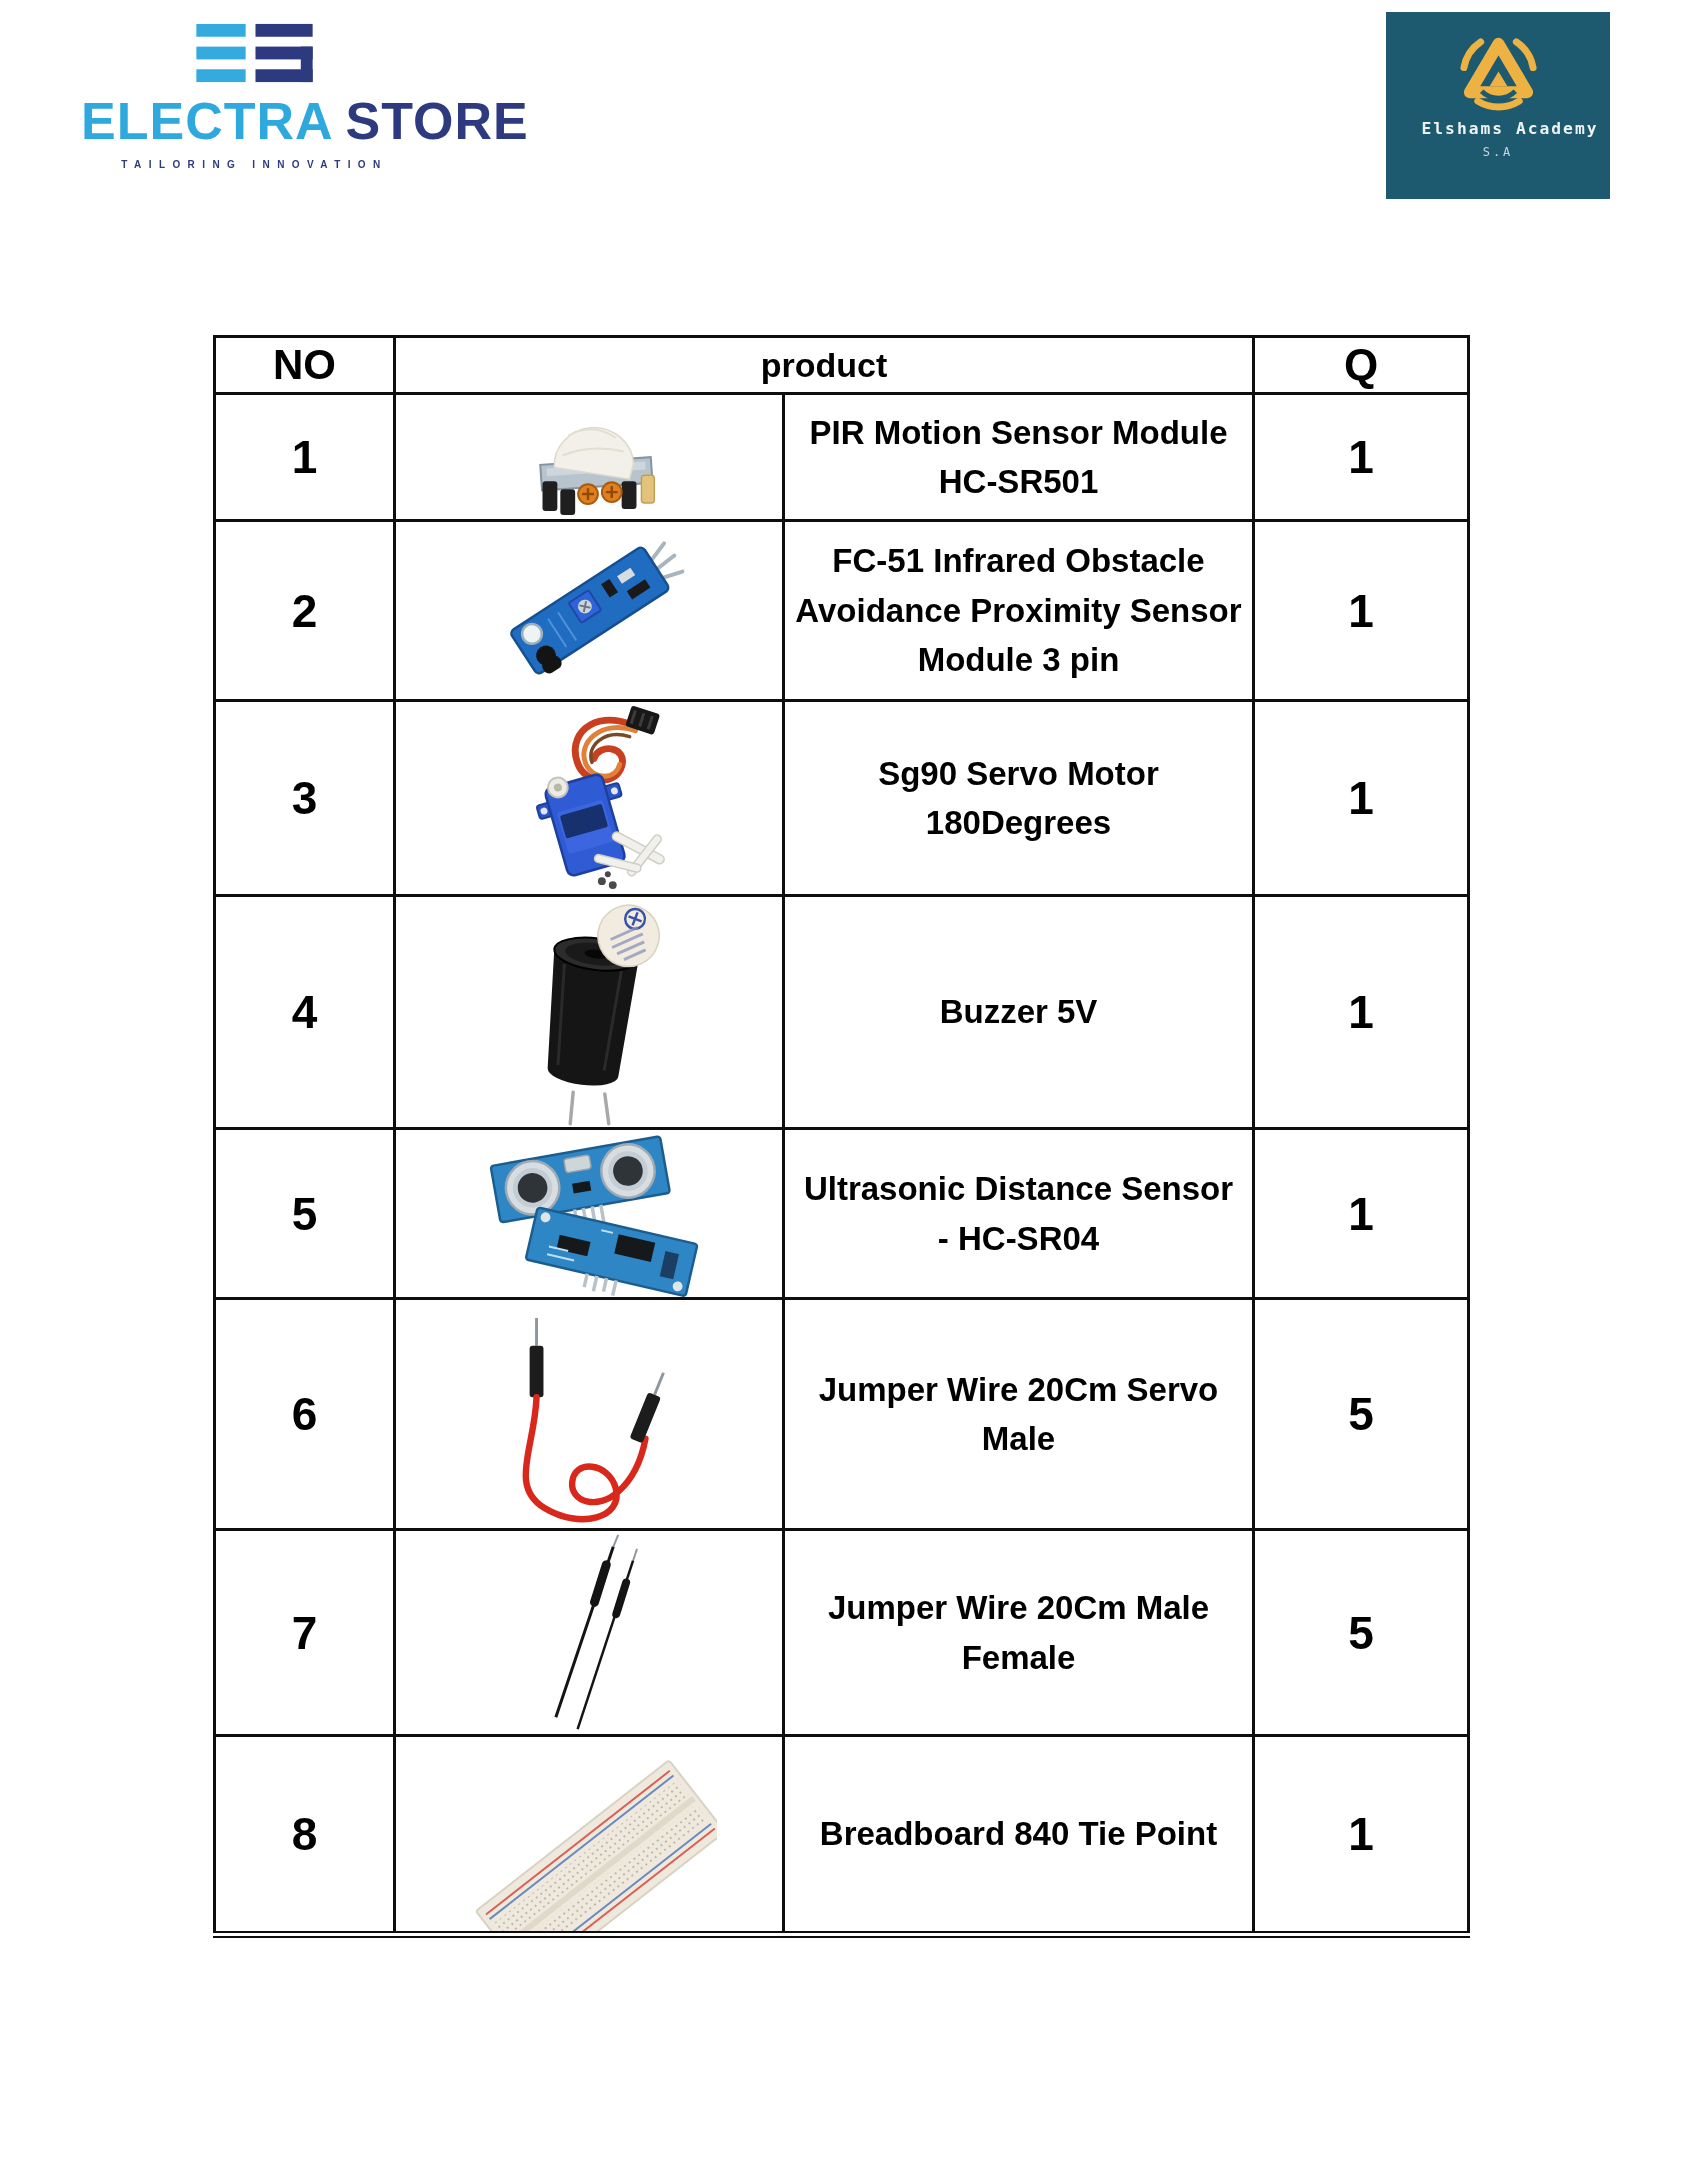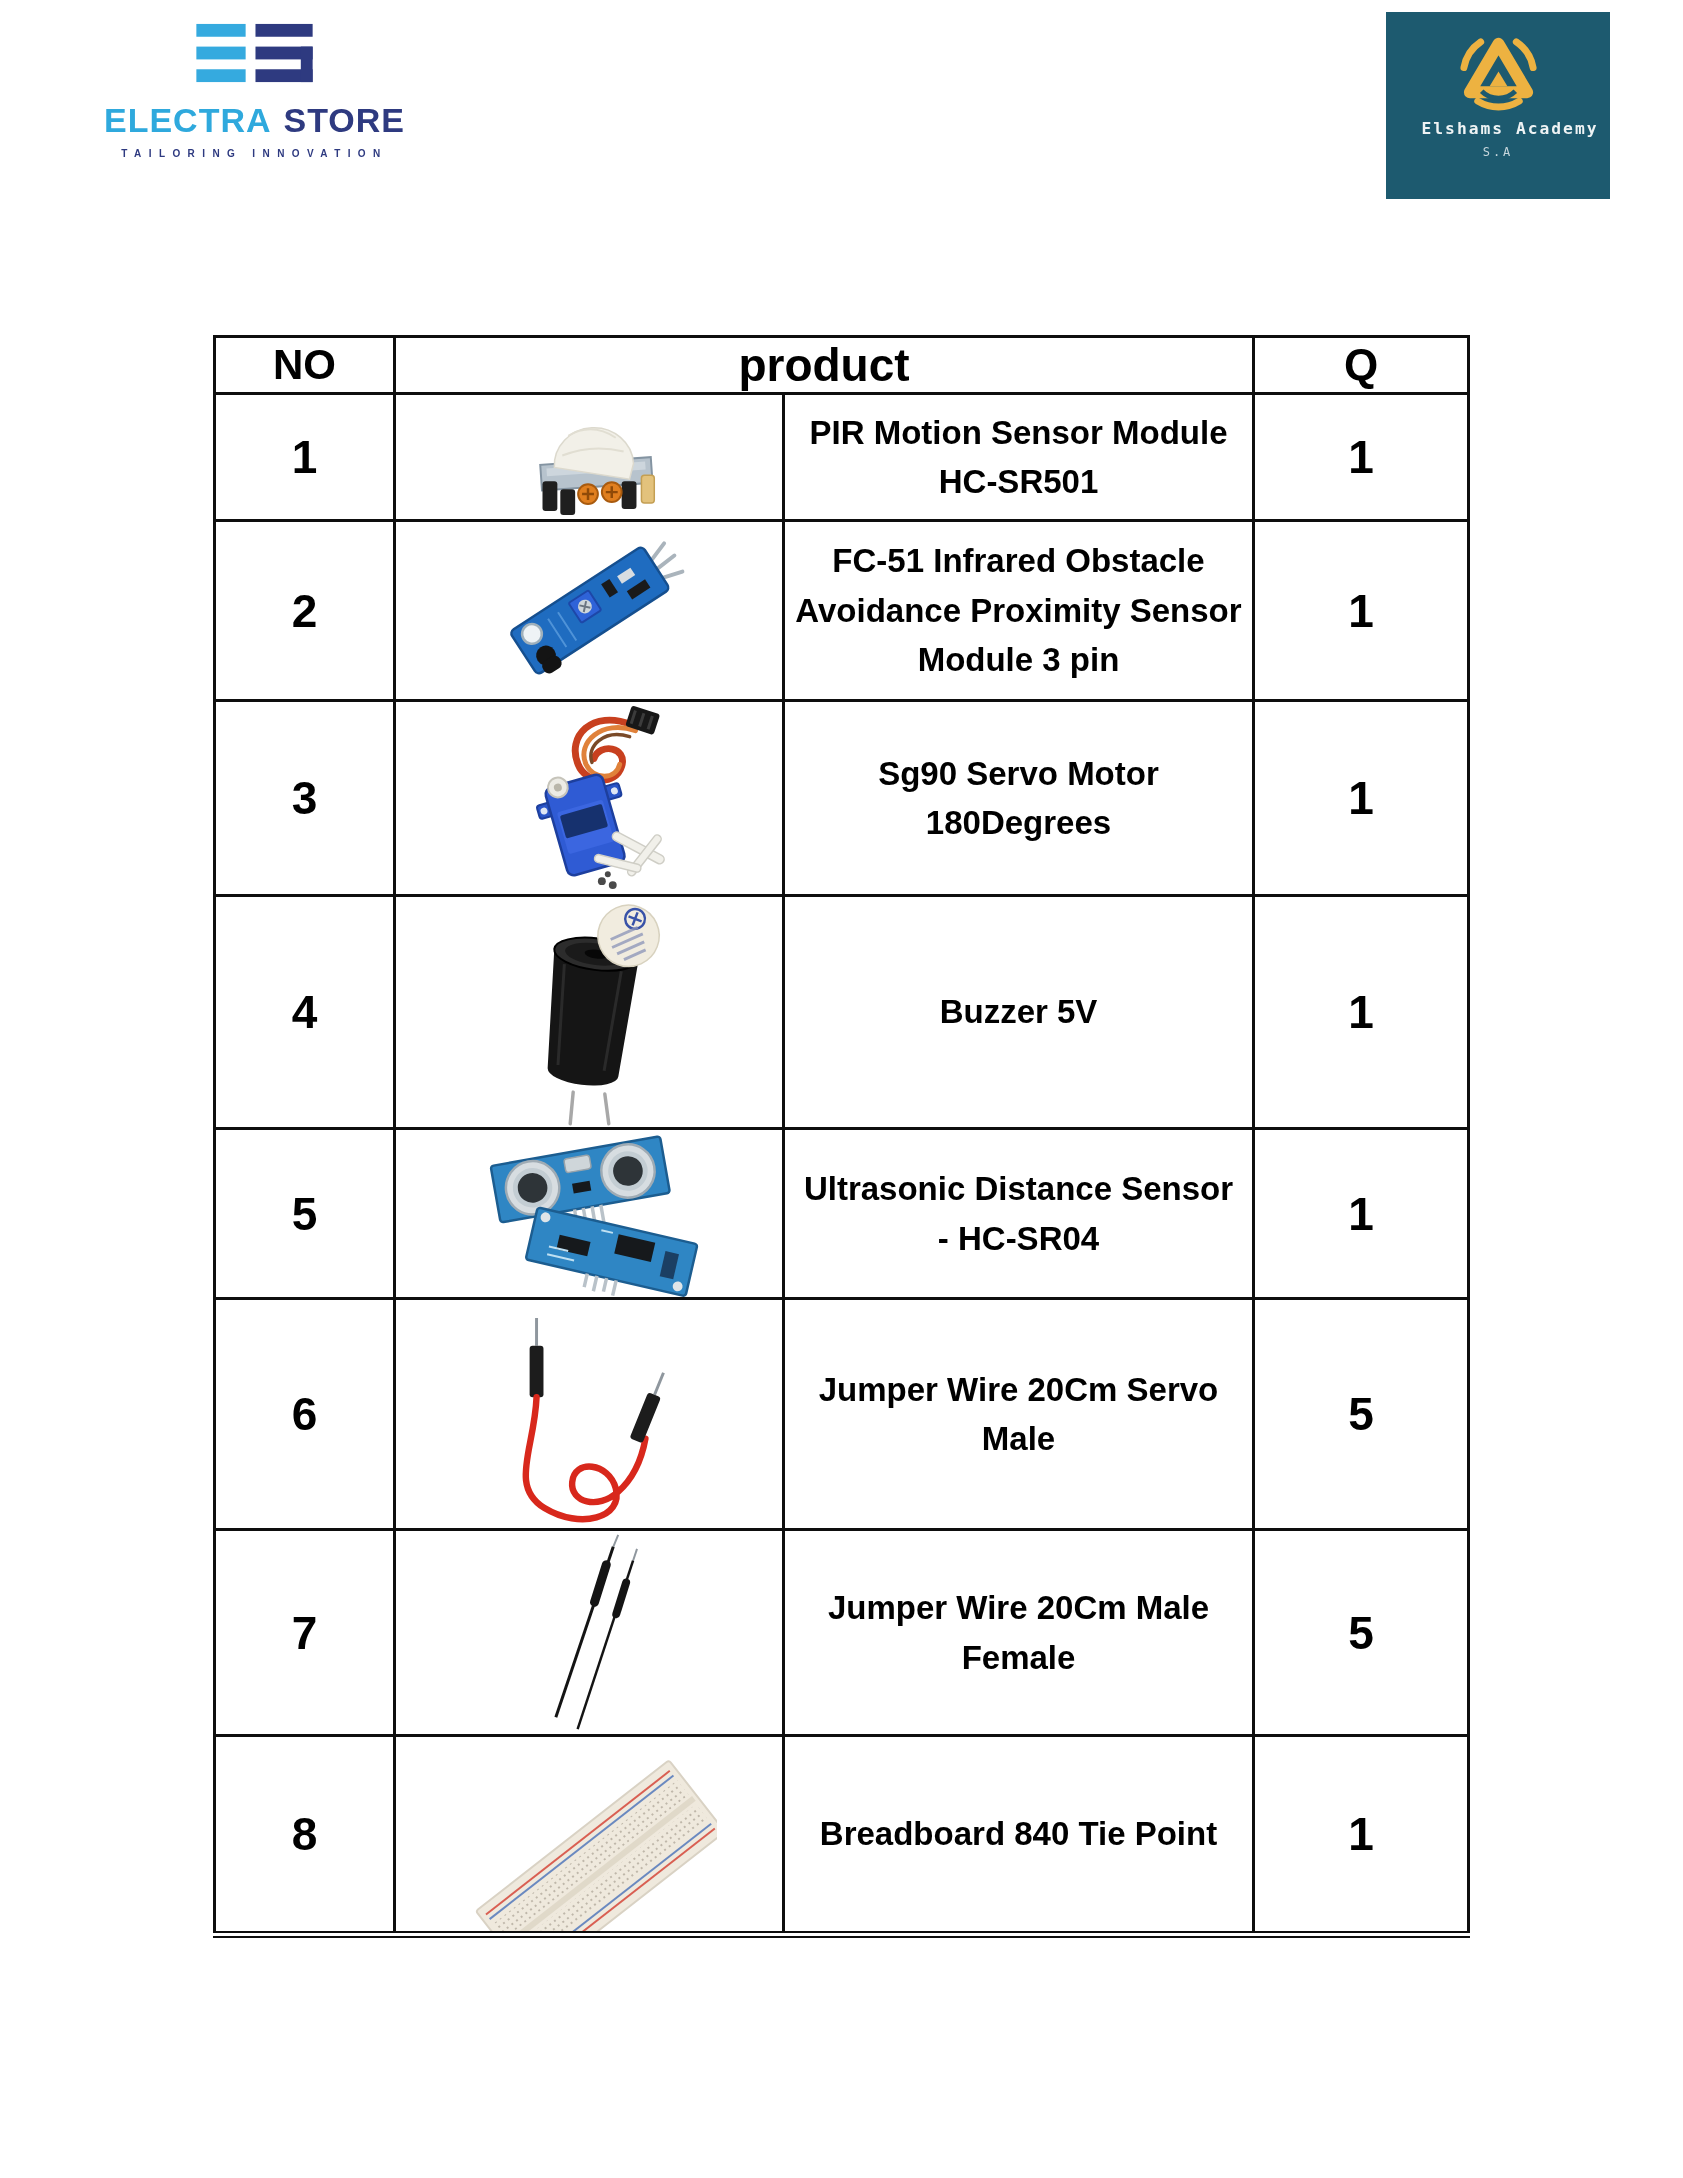--- a/index.html
+++ b/index.html
@@ -3,21 +3,21 @@
 <meta charset="utf-8">
 <style>
   html,body{margin:0;padding:0;}
   body{
     width:1683px;height:2178px;background:#ffffff;position:relative;
     font-family:"Liberation Sans", sans-serif;overflow:hidden;
   }
   
   .electra-logo{position:absolute;left:81px;top:20px;width:347px;text-align:center;}
   .es-icon{display:inline-block;}
-  .electra-name{margin-top:10px;font-size:34px;font-weight:bold;letter-spacing:1px;white-space:nowrap;}
+  .electra-name{font-size:52px;font-weight:bold;letter-spacing:1px;white-space:nowrap;}
   .electra-name .p1{color:#2fa9dd;}
   .electra-name .p2{color:#2e3a80;margin-left:12px;}
   .electra-tagline{margin-top:8px;font-size:10px;font-weight:bold;letter-spacing:7.4px;color:#2e3a80;white-space:nowrap;}
   
   .academy-logo{
     position:absolute;left:1386px;top:12px;width:224px;height:187px;
     background:#1d5a6f;text-align:center;
   }
   .academy-emblem{margin-top:14px;}
   .academy-name{margin-top:2px;font-family:"DejaVu Sans Mono", monospace;font-weight:bold;
@@ -31,21 +31,21 @@
   }
   table.products th, table.products td{
     border:3px solid #0e0e0e;text-align:center;vertical-align:middle;padding:0;
     color:#000;
   }
   tr.hr{height:57px;}
   tr.r1{height:127px;} tr.r2{height:180px;} tr.r3{height:195px;} tr.r4{height:233px;}
   tr.r5{height:170px;} tr.r6{height:230px;} tr.r7{height:205px;} tr.r8{height:197px;}
   tr.r8 td{border-bottom:7px double #0e0e0e;}
   th.h-no{font-size:42px;font-weight:bold;}
-  th.h-product{font-size:46px;font-weight:bold;}
+  th.h-product{font-size:34px;font-weight:bold;}
   th.h-q{font-size:44px;font-weight:bold;}
   td.no-cell, td.qty-cell{font-size:46px;font-weight:bold;}
   td.name-cell{font-size:33px;font-weight:bold;line-height:1.5;}
   td.name-cell .pname{max-width:447px;margin:0 auto;}
   td.img-cell{overflow:hidden;}
   .imgwrap{display:flex;align-items:center;justify-content:center;}
 </style>
 </head>
 <body>
 

